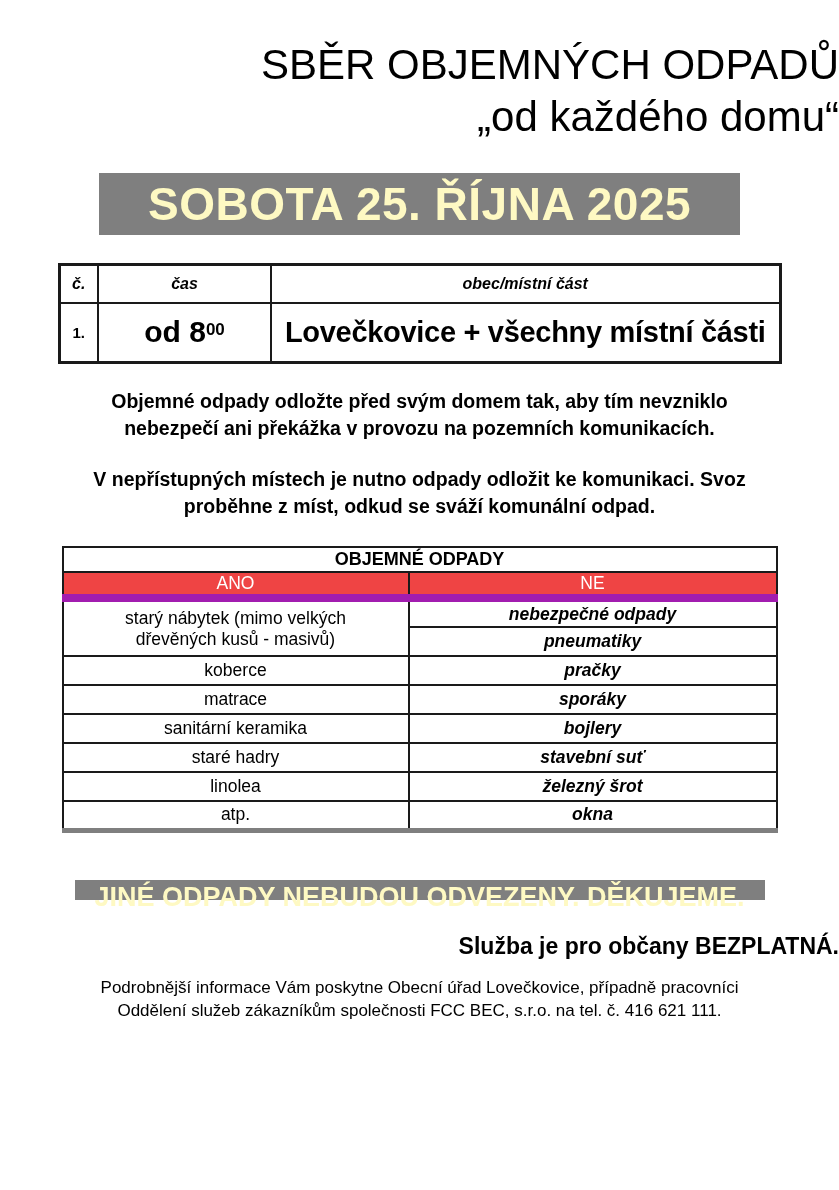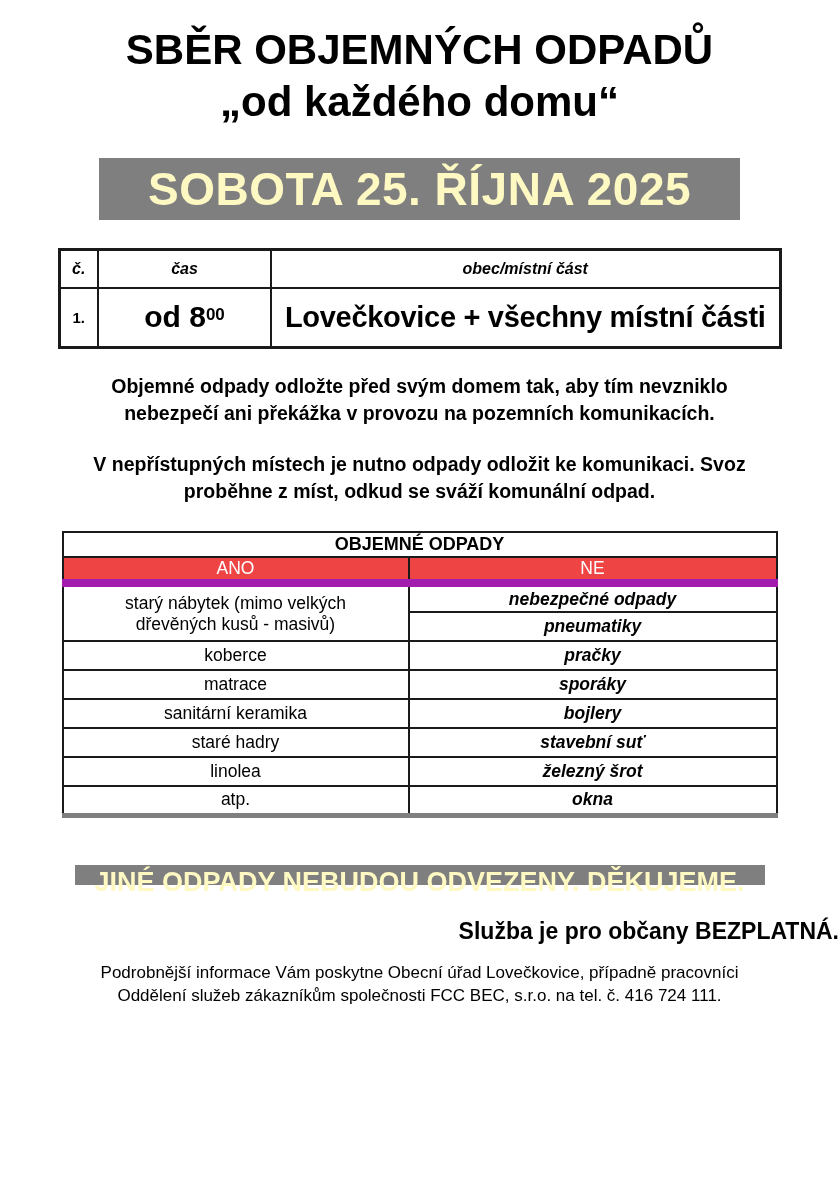--- a/index.html
+++ b/index.html
@@ -16,23 +16,23 @@
 
   .title {
     margin: 72px auto 0 auto;
     text-align: center;
     font-size: 52px;
     line-height: 60px;
     font-weight: bold;
     letter-spacing: 0.5px;
   }
   .subtitle-block {
-    margin-top: 24px;
-    text-align: center;
-    font-weight: bold;
+    margin-top: 39px;
+    text-align: right;
+    font-weight: normal;
     font-size: 42px;
     line-height: 52px;
   }
 
   .banner {
     background: #7f7f7f;
     color: #fef9c3;
     font-weight: bold;
     text-align: center;
     margin-left: auto;
@@ -222,15 +222,15 @@
         <td class="yes">atp.</td>
         <td class="no">okna</td>
       </tr>
     </tbody>
   </table>
 
   <div class="banner banner-notice">JINÉ ODPADY NEBUDOU ODVEZENY. DĚKUJEME.</div>
 
   <div class="free-notice">Služba je pro občany BEZPLATNÁ.</div>
 
-  <p class="footer">Podrobnější informace Vám poskytne Obecní úřad Lovečkovice, případně pracovníci Oddělení služeb zákazníkům společnosti FCC BEC, s.r.o. na tel. č. 416 724 111.</p>
+  <p class="footer">Podrobnější informace Vám poskytne Obecní úřad Lovečkovice, případně pracovníci Oddělení služeb zákazníkům společnosti FCC BEC, s.r.o. na tel. č. 416 621 111.</p>
 
 </div>
 
 </body></html>

